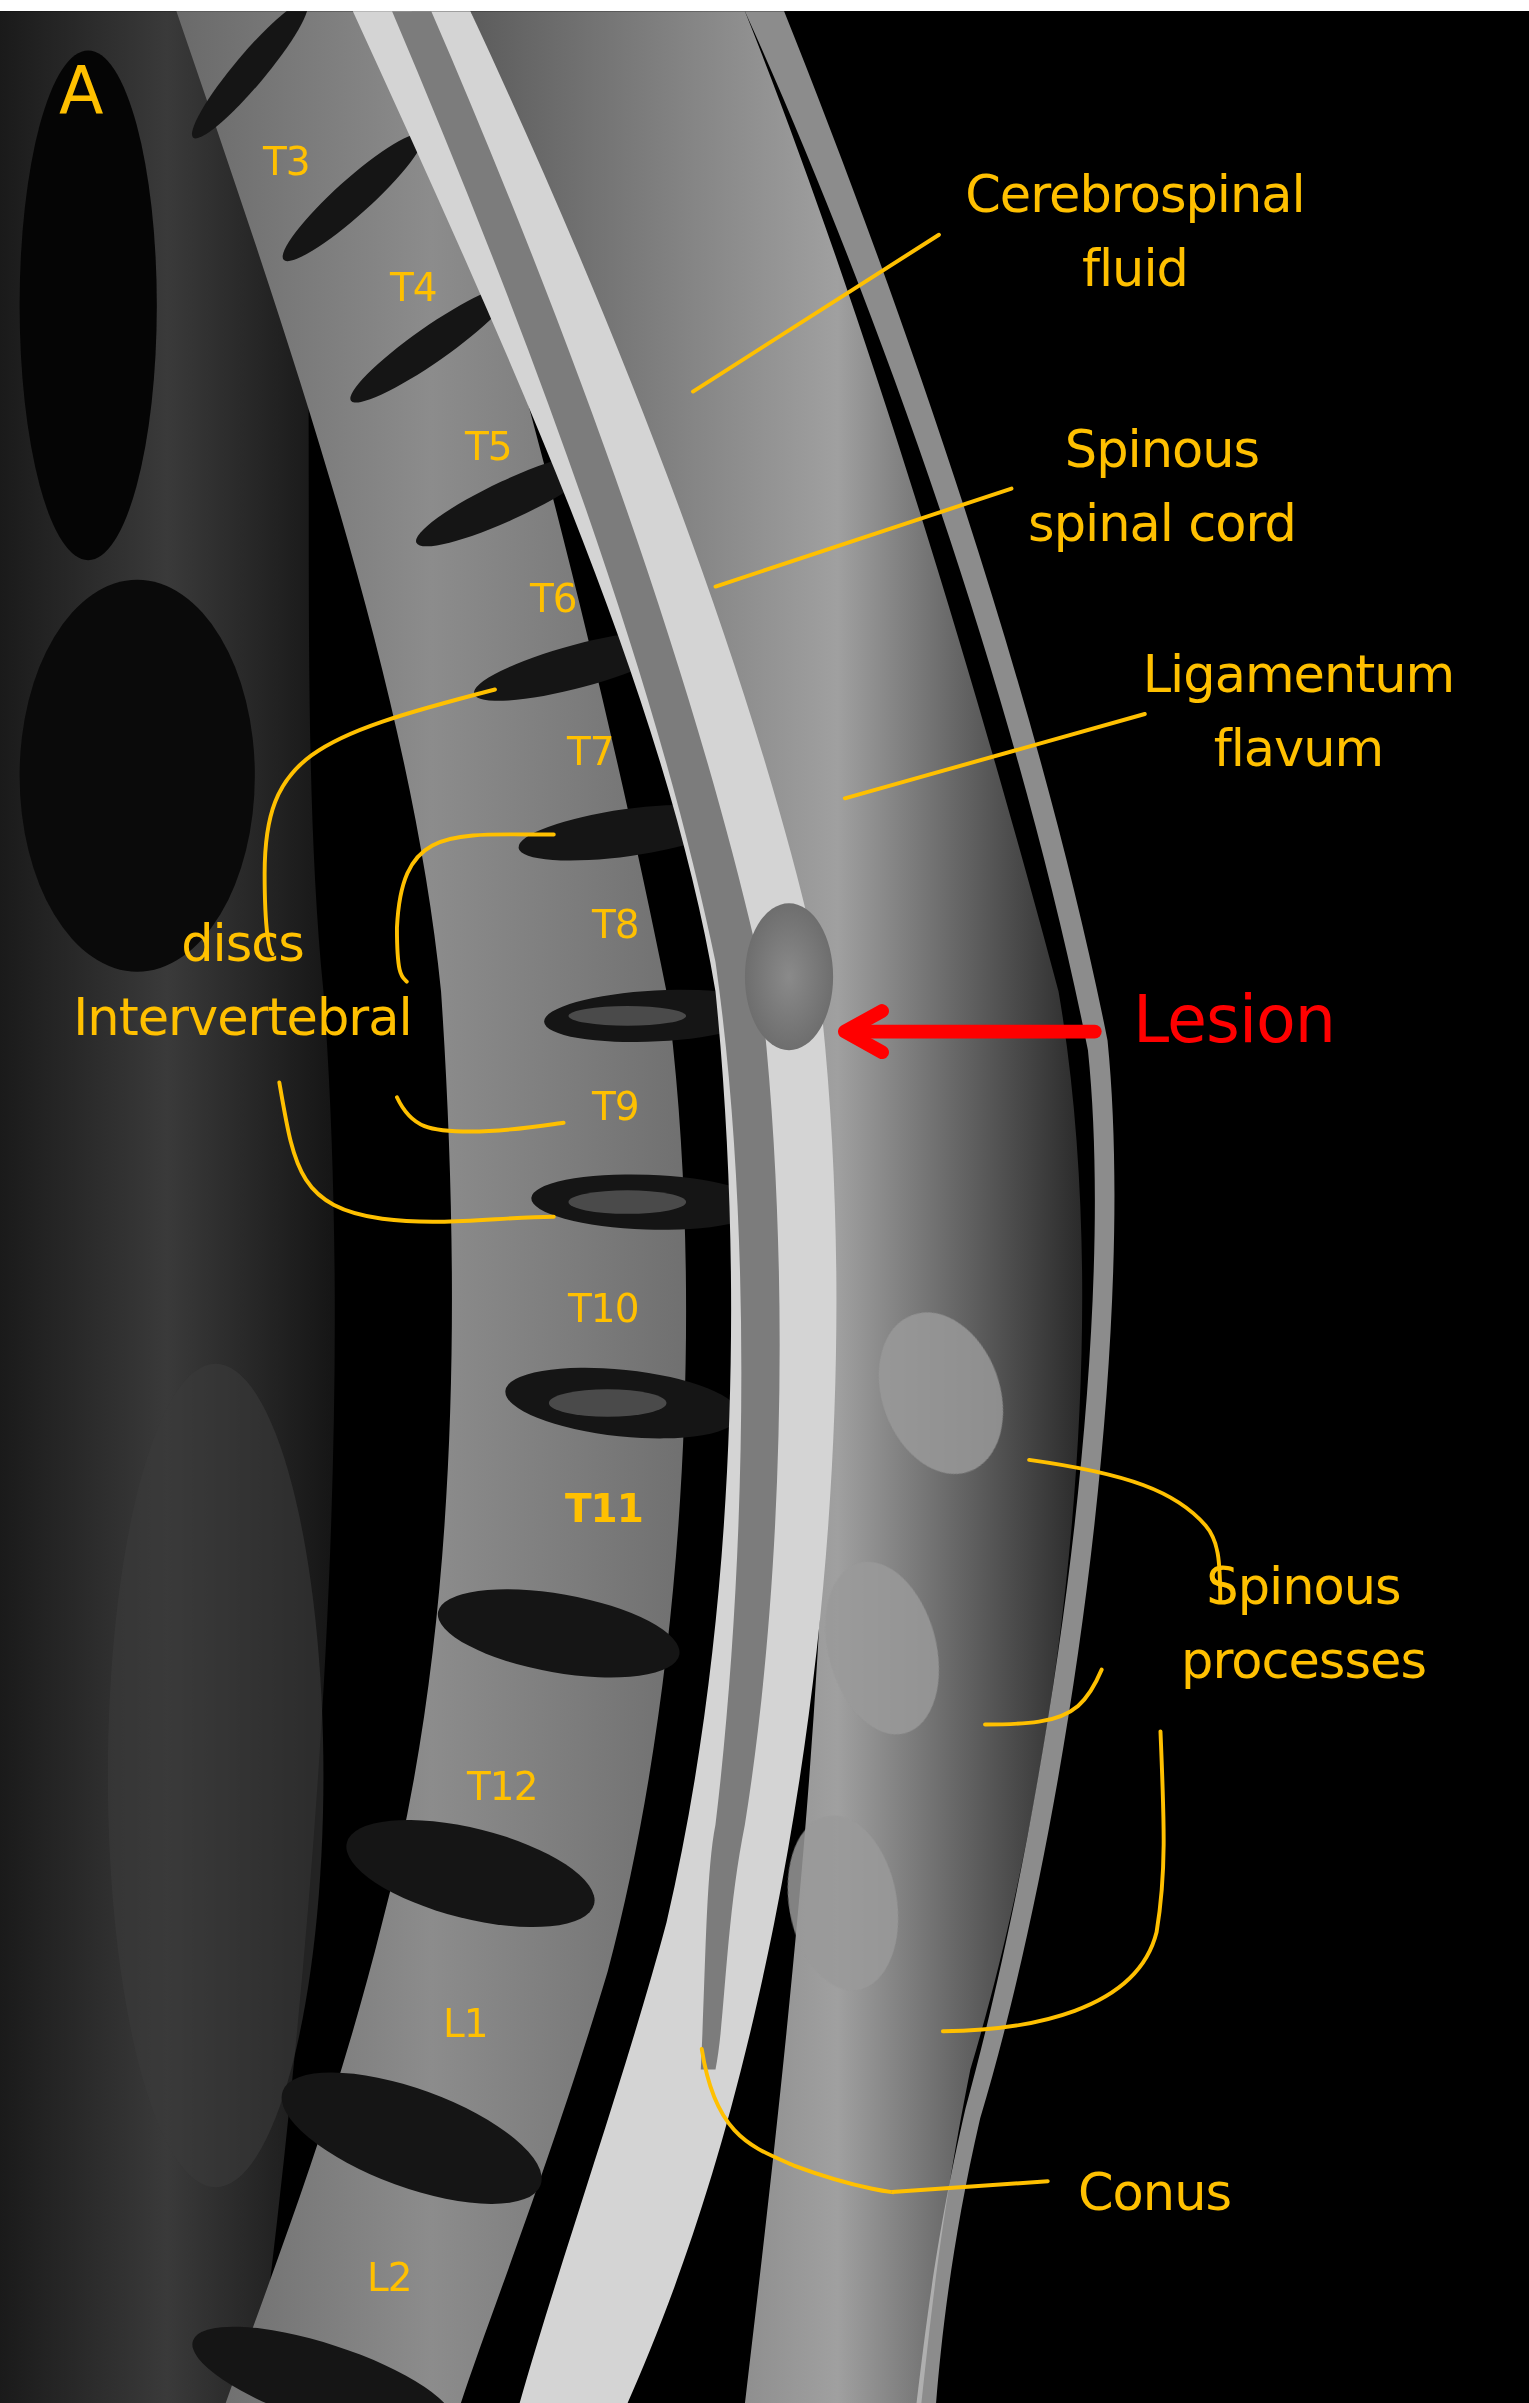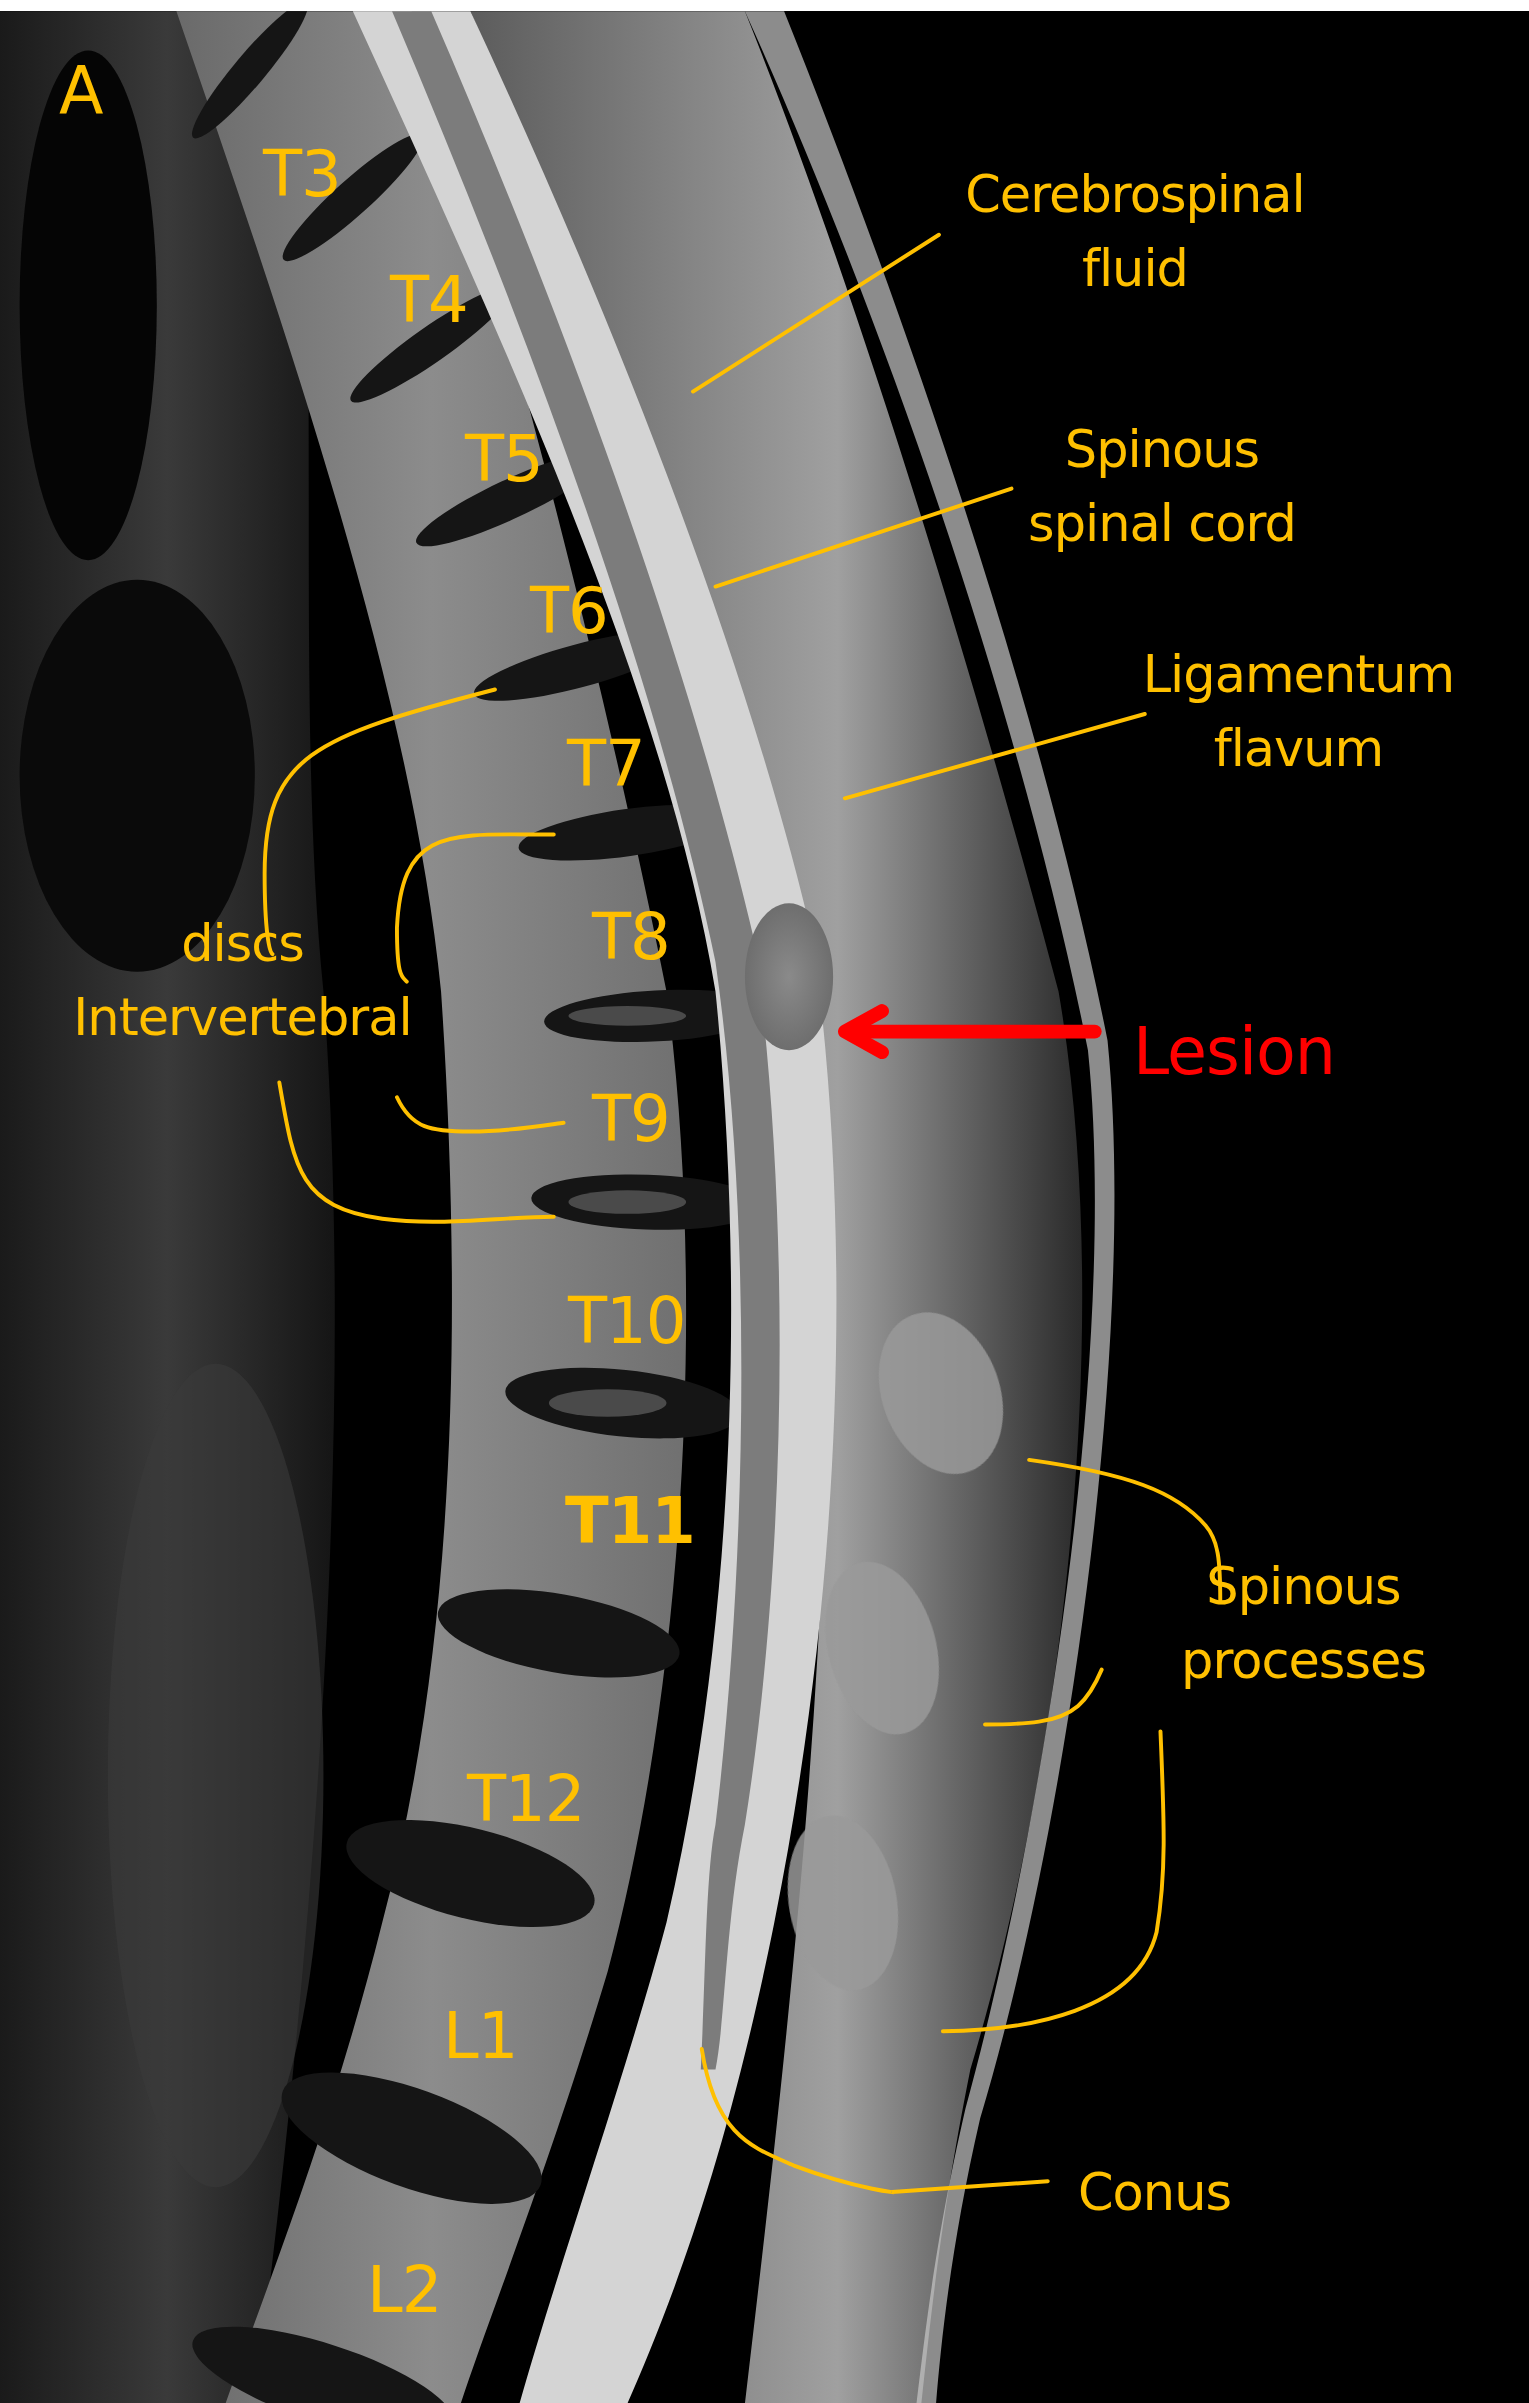--- a/index.html
+++ b/index.html
@@ -10,21 +10,21 @@
   #frame {
     position: absolute; left: 0; top: 10.8px; width: 1529px; height: 2393px;
     background: #000; overflow: hidden;
   }
   svg { position: absolute; left: 0; top: 0; }
   .lbl {
     position: absolute; font-family: "DejaVu Sans", sans-serif;
     color: #ffc000; line-height: 1.0; text-align: center; white-space: nowrap;
     letter-spacing: -1px;
   }
-  .vert { font-size: 64px; }
+  .vert { font-size: 39px; }
   .anat { font-size: 51px; line-height: 74px; }
   .lesion { color: #ff0000; font-size: 65px; }
   .panel { font-size: 65px; }
 </style>
 </head>
 <body>
 
 <div id="canvas">
   <div id="frame">
 
@@ -153,16 +153,16 @@
     <div class="lbl anat" style="left:61px;top:896px;width:363px;">
       <div>discs</div>
       <div>Intervertebral</div>
     </div>
     <div class="lbl anat" style="left:1171px;top:1539px;width:265px;">
       <div>Spinous</div>
       <div>processes</div>
     </div>
     <div class="lbl anat" style="left:1078px;top:2145px;">Conus</div>
 
-    <div class="lbl lesion" style="left:1133px;top:976px;margin-top:32px;">Lesion</div>
+    <div class="lbl lesion" style="left:1133px;top:976px;">Lesion</div>
   </div>
 </div>
 
 
 </body></html>

